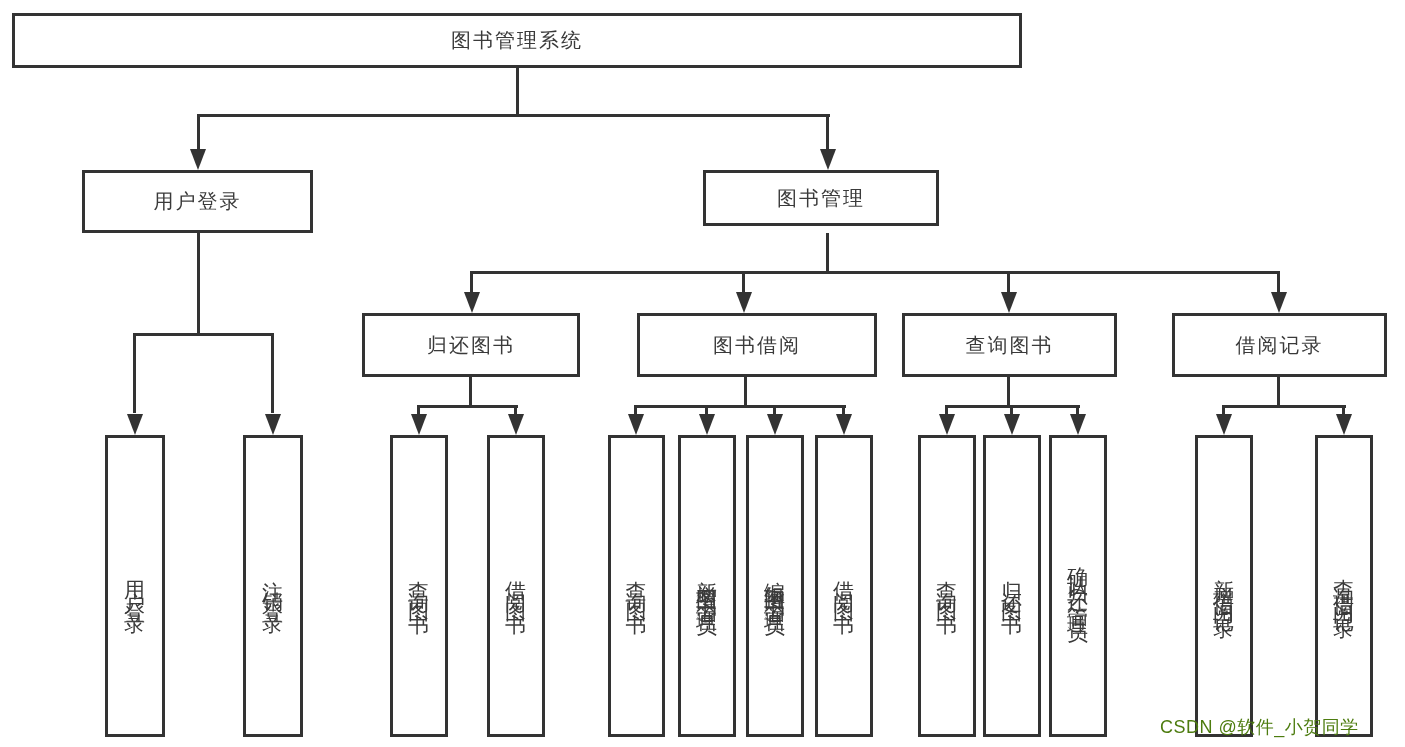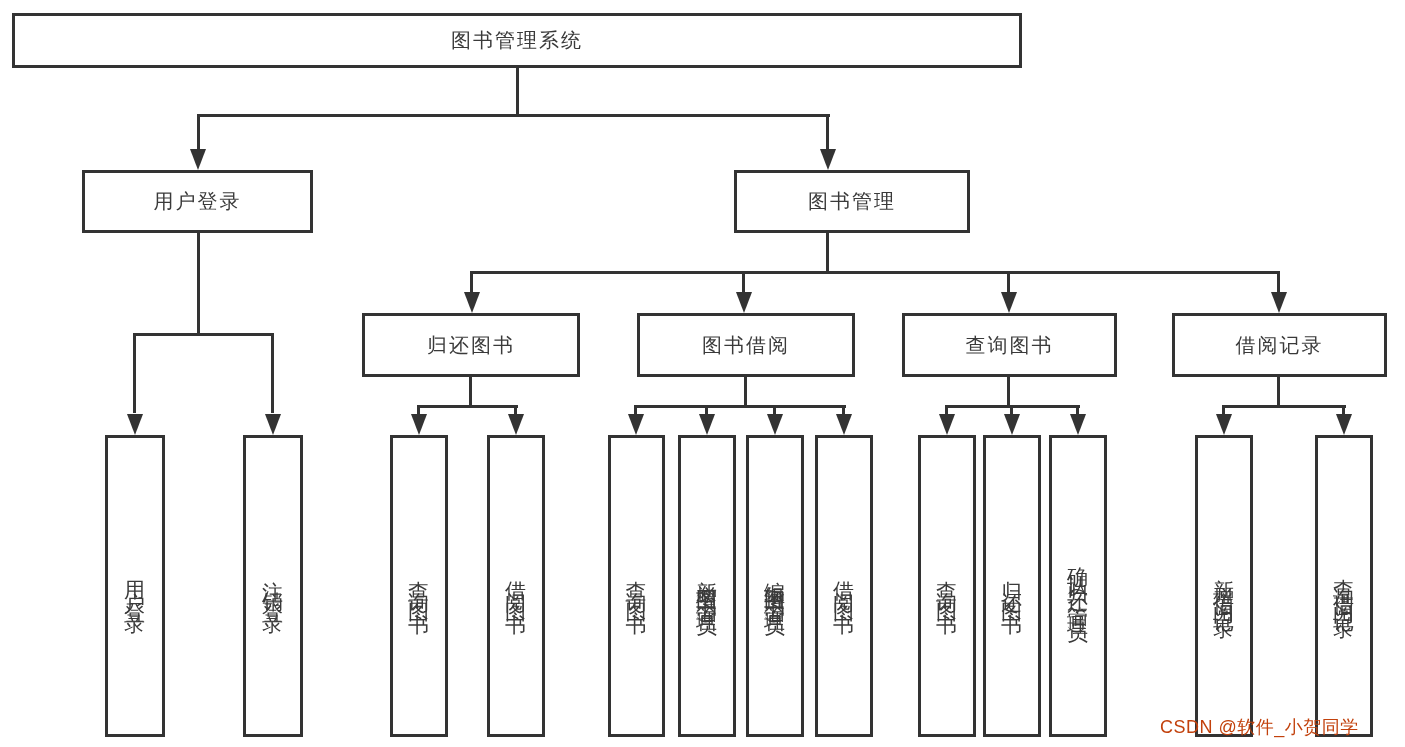--- a/index.html
+++ b/index.html
@@ -45,21 +45,21 @@
   .arrow{
     position:absolute;width:0;height:0;
     border-left:8px solid transparent;
     border-right:8px solid transparent;
     border-top:21px solid #333333;
   }
   .watermark{
     position:absolute;
     left:1160px;top:715px;
     font-size:18px;
-    color:#c2410c;
+    color:#4d7c0f;
     letter-spacing:0.5px;
     white-space:nowrap;
   }
 </style>
 </head>
 <body>
 
 <div class="stage">
 
   <div class="box" style="left:12px;top:13px;width:1010px;height:55px">
@@ -69,21 +69,21 @@
   <div class="vline" style="left:516px;top:68px;height:48px"></div>
   <div class="hline" style="left:197px;top:114px;width:633px"></div>
   <div class="vline" style="left:197px;top:114px;height:36px"></div>
   <div class="arrow" style="left:190px;top:149px"></div>
   <div class="vline" style="left:826px;top:114px;height:36px"></div>
   <div class="arrow" style="left:820px;top:149px"></div>
 
   <div class="box" style="left:82px;top:170px;width:231px;height:63px">
     <span>用户登录</span>
   </div>
-  <div class="box" style="left:734px;top:170px;width:236px;height:63px">
+  <div class="box" style="left:703px;top:170px;width:236px;height:56px">
     <span>图书管理</span>
   </div>
 
   <div class="vline" style="left:197px;top:233px;height:103px"></div>
   <div class="hline" style="left:133px;top:333px;width:141px"></div>
   <div class="vline" style="left:133px;top:333px;height:80px"></div>
   <div class="arrow" style="left:127px;top:414px"></div>
   <div class="vline" style="left:271px;top:333px;height:80px"></div>
   <div class="arrow" style="left:265px;top:414px"></div>
 
@@ -94,21 +94,21 @@
   <div class="vline" style="left:742px;top:271px;height:23px"></div>
   <div class="arrow" style="left:736px;top:292px"></div>
   <div class="vline" style="left:1007px;top:271px;height:23px"></div>
   <div class="arrow" style="left:1001px;top:292px"></div>
   <div class="vline" style="left:1277px;top:271px;height:23px"></div>
   <div class="arrow" style="left:1271px;top:292px"></div>
 
   <div class="box" style="left:362px;top:313px;width:218px;height:64px">
     <span>归还图书</span>
   </div>
-  <div class="box" style="left:637px;top:313px;width:218px;height:64px">
+  <div class="box" style="left:637px;top:313px;width:240px;height:64px">
     <span>图书借阅</span>
   </div>
   <div class="box" style="left:902px;top:313px;width:215px;height:64px">
     <span>查询图书</span>
   </div>
   <div class="box" style="left:1172px;top:313px;width:215px;height:64px">
     <span>借阅记录</span>
   </div>
 
   <div class="vline" style="left:469px;top:377px;height:31px"></div>

